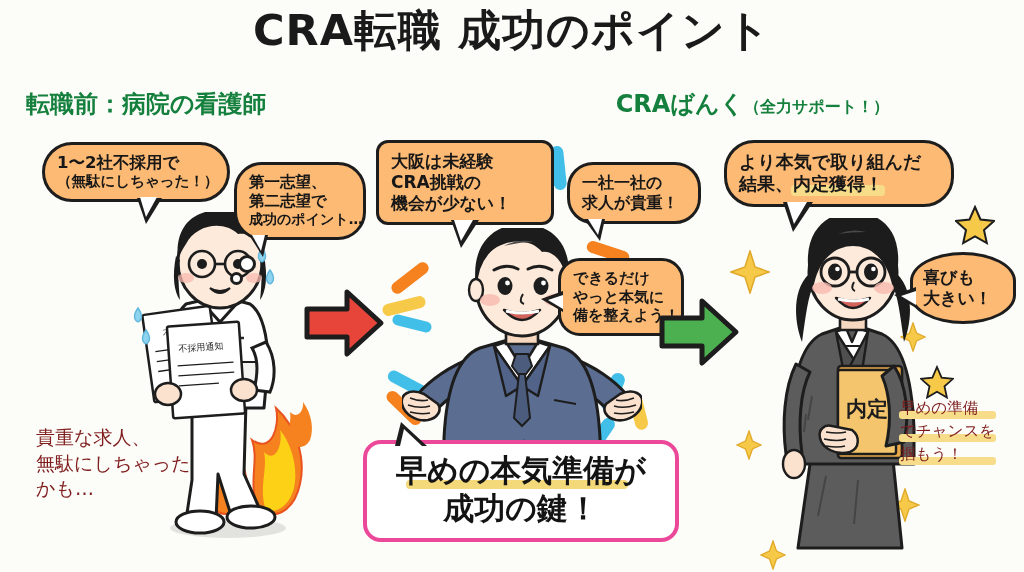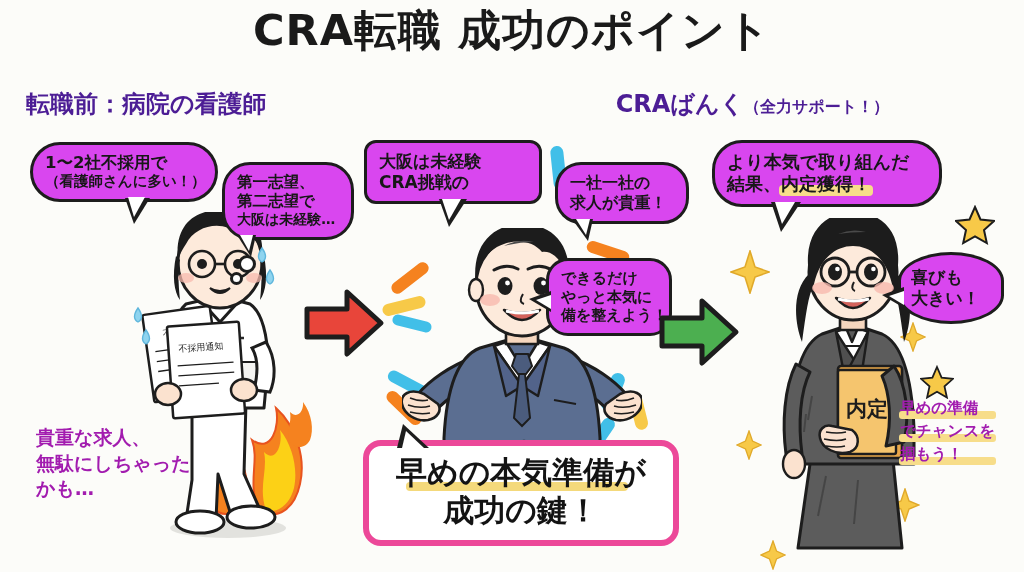--- a/index.html
+++ b/index.html
@@ -20,35 +20,35 @@
     display:inline-block;position:relative;
     font-size:43px;font-weight:700;letter-spacing:1px;
     color:#1a1a1a;line-height:1.05;padding:0 6px;
   }
   #title-underline{
     position:absolute;left:8px;right:8px;bottom:-2px;height:11px;
     background:#f4d97b;border-radius:6px;z-index:-1;
   }
 
   
-  .sec-head{font-weight:700;color:#4c1d95;white-space:nowrap;position:relative;display:inline-block;}
+  .sec-head{font-weight:700;color:#15803d;white-space:nowrap;position:relative;display:inline-block;}
   .sec-head .hl{
     position:absolute;left:-6px;right:-6px;bottom:-1px;height:13px;border-radius:7px;z-index:-1;
   }
   #head-before{left:26px;top:88px;font-size:24px;}
   #head-before .hl{background:#9fd4ec;}
   #head-center{left:370px;top:88px;font-size:24px;}
   #head-center .hl{background:#f6b87e;}
   .small-paren{font-size:16px;font-family:Liberation Serif, serif;}
 
   
   .bub{
-    position:absolute;background:#d946ef;border:3px solid #1d1d1d;
+    position:absolute;background:#fdba74;border:3px solid #1d1d1d;
     border-radius:26px;padding:8px 12px;line-height:1.24;
-    font-weight:600;color:#171717;box-sizing:border-box;
+    font-weight:600;color:#171717;box-sizing:border-box;margin-left:12px;
   }
   .bub .ln{display:block;white-space:nowrap;}
   .tail{position:absolute;width:0;height:0;}
 
   
   #bub-l1{left:30px;top:142px;width:188px;font-size:16.5px;border-radius:30px;}
   #bub-l1 .t1{left:92px;bottom:-25px;border-left:9px solid transparent;border-right:16px solid transparent;border-top:26px solid #1d1d1d;}
   #bub-l1 .t2{left:95px;bottom:-18px;border-left:6px solid transparent;border-right:11px solid transparent;border-top:20px solid #fff;}
   #bub-l2{left:222px;top:162px;width:132px;font-size:15.5px;border-radius:28px;}
   #bub-l2 .t1{left:12px;bottom:-20px;border-left:14px solid transparent;border-right:5px solid transparent;border-top:22px solid #1d1d1d;}
@@ -74,33 +74,33 @@
   #bub-r1 .t2{left:60px;bottom:-20px;border-left:7px solid transparent;border-right:13px solid transparent;border-top:22px solid #fff;}
   .mark-yellow{position:relative;display:inline-block;z-index:1;}
   .mark-yellow::before{content:"";position:absolute;left:-2px;right:-2px;bottom:0px;height:11px;background:#f7dd8a;border-radius:4px;z-index:-1;}
   #bub-r2{left:898px;top:252px;width:106px;font-size:17px;border-radius:50%/40%;padding:12px 10px;}
   #bub-r2 .t1{left:-19px;top:32px;border-top:8px solid transparent;border-bottom:13px solid transparent;border-right:22px solid #1d1d1d;}
   #bub-r2 .t2{left:-12px;top:36px;border-top:5px solid transparent;border-bottom:9px solid transparent;border-right:15px solid #fff;}
 
   
   #banner{
     position:absolute;left:363px;top:440px;width:316px;
-    background:#fff;border:6px solid #ec4899;border-radius:18px;
+    background:#fff;border:4px solid #ec4899;border-radius:18px;
     padding:8px 6px 10px;text-align:center;box-sizing:border-box;
   }
   #banner .bl{display:block;font-size:31px;font-weight:700;color:#131313;line-height:1.22;white-space:nowrap;}
   #banner .hlwrap{position:relative;display:inline-block;z-index:1;}
   #banner .hlwrap::before{content:"";position:absolute;left:10px;right:18px;bottom:1px;height:9px;background:#f4d97b;border-radius:4px;z-index:-1;}
   #banner-tail-o{position:absolute;left:28px;top:-22px;width:0;height:0;
     border-left:6px solid transparent;border-right:26px solid transparent;border-bottom:24px solid #1d1d1d;}
   #banner-tail-i{position:absolute;left:33px;top:-15px;width:0;height:0;
     border-left:4px solid transparent;border-right:18px solid transparent;border-bottom:17px solid #fff;}
 
   
-  .free{position:absolute;font-weight:700;color:#a21caf;line-height:1.35;}
+  .free{position:absolute;font-weight:400;color:#7f1d1d;line-height:1.35;}
   #free-left{left:36px;top:425px;font-size:19px;}
   #free-left .ln{display:block;white-space:nowrap;}
   #free-right{left:900px;top:398px;font-size:15.5px;text-align:left;}
   #free-right .ln{display:block;white-space:nowrap;position:relative;z-index:1;margin-bottom:2px;}
   #free-right .ln::before{content:"";position:absolute;left:-1px;right:-1px;bottom:0px;height:8px;background:#f7dd8a;border-radius:3px;z-index:-1;}
 
   
   .arrow{position:absolute;}
   #arrow-red{left:303px;top:287px;}
   #arrow-green{left:658px;top:296px;}
@@ -214,30 +214,30 @@
       <path d="M142 36 q7 10 0 14 q-7 -4 0 -14 Z"></path>
       <path d="M150 58 q7 10 0 14 q-7 -4 0 -14 Z"></path>
       <path d="M18 96 q7 10 0 14 q-7 -4 0 -14 Z"></path>
       <path d="M26 118 q7 10 0 14 q-7 -4 0 -14 Z"></path>
     </g>
   </svg>
 
   
   <div class="bub" id="bub-l1">
     <span class="ln">1〜2社不採用で</span>
-    <span class="ln" style="font-size:14.5px">（看護師さんに多い！）</span>
+    <span class="ln" style="font-size:14.5px">（無駄にしちゃった！）</span>
     <i class="tail t1"></i>
     <i class="tail t2"></i>
   </div>
 
   
   <div class="bub" id="bub-l2">
     <span class="ln">第一志望、</span>
     <span class="ln">第二志望で</span>
-    <span class="ln" style="font-size:14px">大阪は未経験…</span>
+    <span class="ln" style="font-size:14px">成功のポイント…</span>
     <i class="tail t1"></i>
     <i class="tail t2"></i>
   </div>
   <div class="thoughtdot abs" id="dot-a"></div>
   <div class="thoughtdot abs" id="dot-b"></div>
 
   
   <div class="free" id="free-left">
     <span class="ln">貴重な求人、</span>
     <span class="ln">無駄にしちゃった</span>
@@ -319,20 +319,21 @@
     <ellipse cx="152" cy="72" rx="10" ry="6" fill="#f7b9ae" opacity=".8"></ellipse>
 
     <path d="M102 82 q18 20 36 0 q-18 6 -36 0 Z" fill="#d4635c" stroke="#1d1d1d" stroke-width="2.4" stroke-linejoin="round"></path>
     <path d="M104 83 q17 4 33 0" fill="none" stroke="#ffffff" stroke-width="3"></path>
   </svg>
 
   
   <div class="bub" id="bub-c1">
     <span class="ln">大阪は未経験</span>
     <span class="ln">CRA挑戦の</span>
+    <span class="ln">機会が少ない！</span>
     <i class="tail t1"></i>
     <i class="tail t2"></i>
   </div>
 
   <div class="bub" id="bub-c2">
     <span class="ln">一社一社の</span>
     <span class="ln">求人が貴重！</span>
     <i class="tail t1"></i>
     <i class="tail t2"></i>
   </div>

